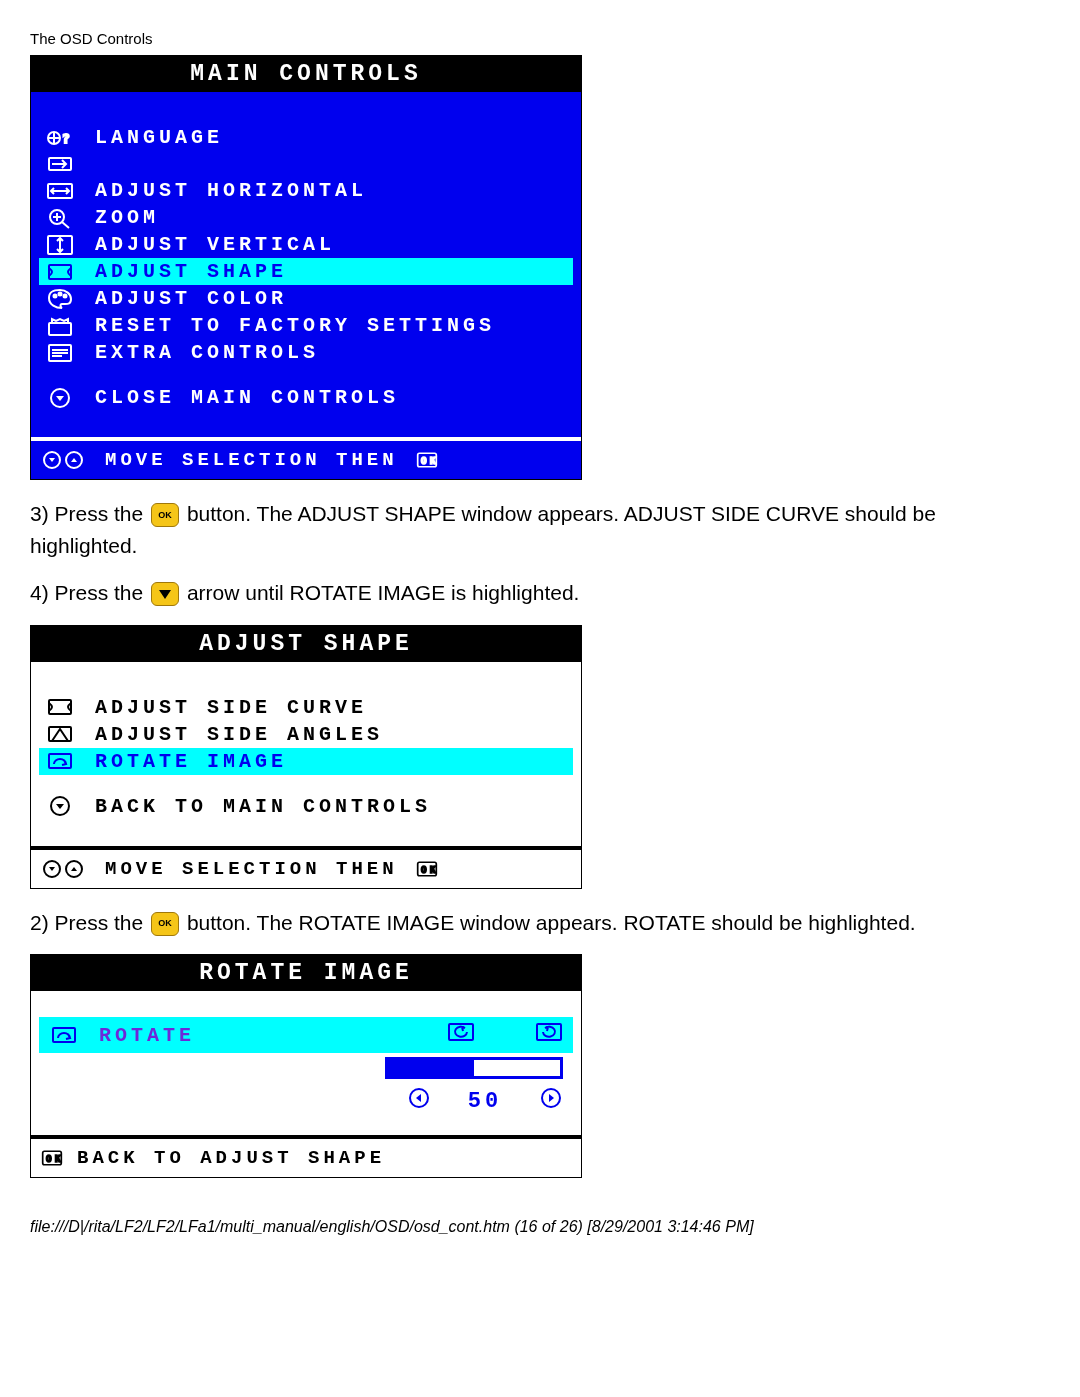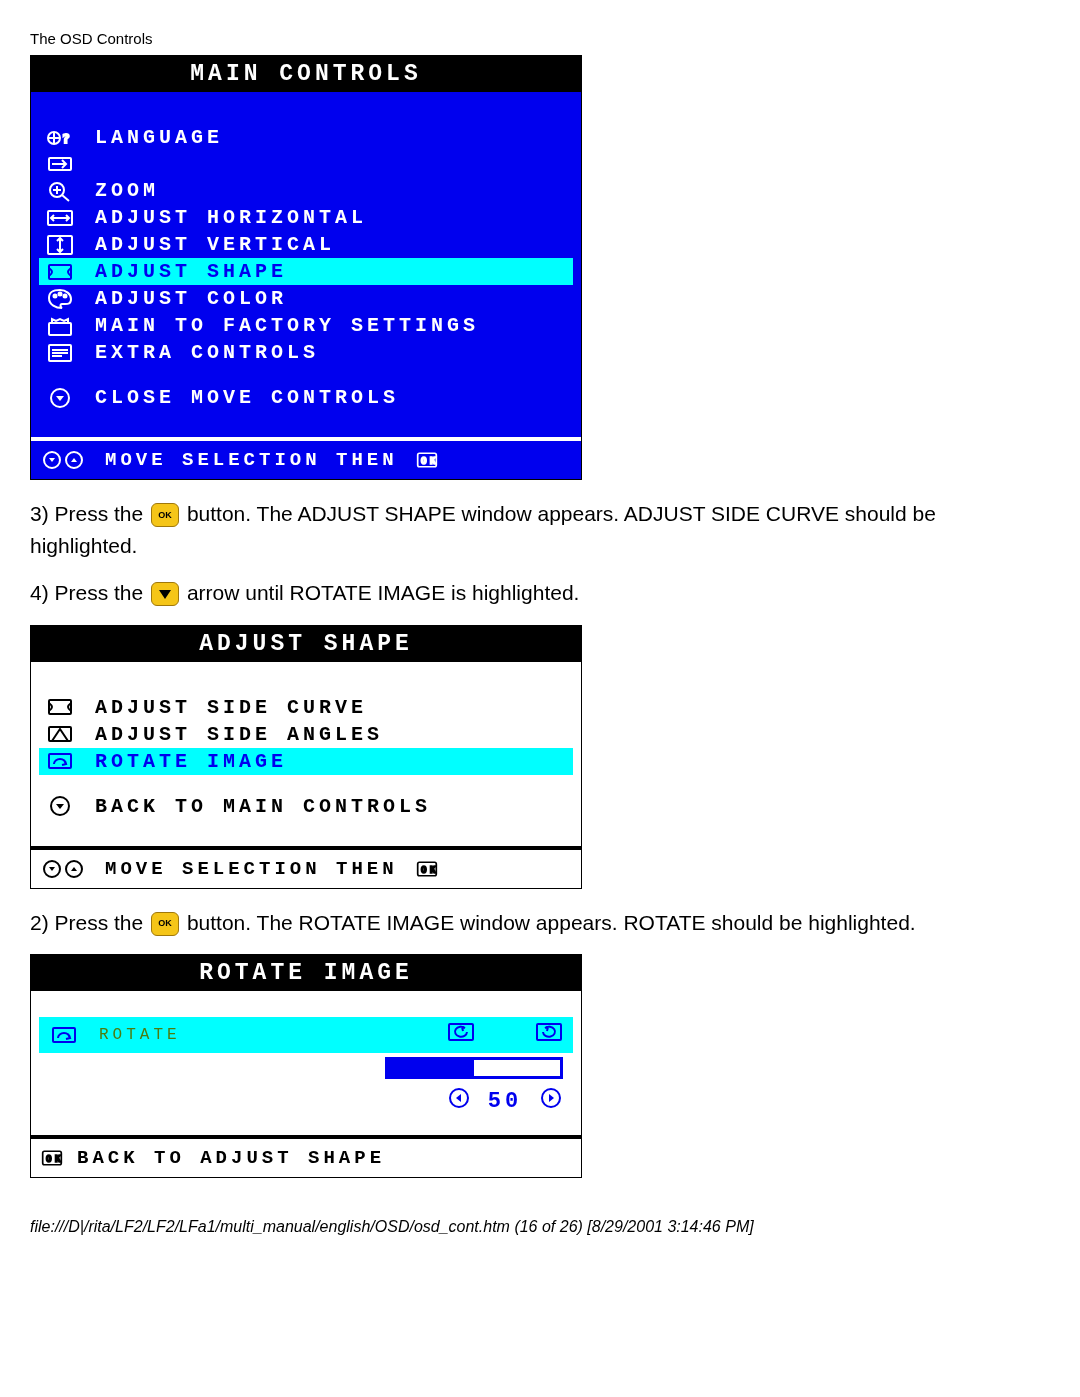--- a/index.html
+++ b/index.html
@@ -147,21 +147,21 @@
     position: absolute;
     left: 0; top: 0; bottom: 0;
     width: 50%;
     background: #0000ee;
   }
   .rotate-val-row {
     display: flex;
     align-items: center;
     justify-content: flex-end;
     padding: 4px 10px 12px 10px;
-    gap: 12px;
+    gap: 32px;
     color: #0000ee;
   }
   .rotate-val-row svg { width: 24px; height: 22px; }
   .rotate-val {
     font-family: 'Courier New', monospace;
     font-weight: bold;
     font-size: 22px;
     letter-spacing: 4px;
     color: #0000ee;
     min-width: 44px;
@@ -196,34 +196,34 @@
       <span class="osd-icon">
         <svg viewBox="0 0 28 22" fill="none" stroke="#fff" stroke-width="2">
             <rect x="3" y="5" width="22" height="12" rx="1"></rect>
             <path d="M6 11h14m-4-4l4 4-4 4"></path>
           </svg>
       </span>
     </div>
     <div class="osd-row">
       <span class="osd-icon">
         <svg viewBox="0 0 28 22" fill="none" stroke="#fff" stroke-width="2">
+            <rect x="2" y="4" width="24" height="14" rx="1"></rect>
+            <path d="M6 11h16M8 8l-3 3 3 3M20 8l3 3-3 3"></path>
+          </svg>
+      </span>
+      <span>ADJUST HORIZONTAL</span>
+    </div>
+    <div class="osd-row">
+      <span class="osd-icon">
+        <svg viewBox="0 0 28 22" fill="none" stroke="#fff" stroke-width="2">
             <circle cx="11" cy="10" r="7"></circle>
             <path d="M16 15l7 6M11 6v8M7 10h8"></path>
           </svg>
       </span>
       <span>ZOOM</span>
-    </div>
-    <div class="osd-row">
-      <span class="osd-icon">
-        <svg viewBox="0 0 28 22" fill="none" stroke="#fff" stroke-width="2">
-            <rect x="2" y="4" width="24" height="14" rx="1"></rect>
-            <path d="M6 11h16M8 8l-3 3 3 3M20 8l3 3-3 3"></path>
-          </svg>
-      </span>
-      <span>ADJUST HORIZONTAL</span>
     </div>
     <div class="osd-row">
       <span class="osd-icon">
         <svg viewBox="0 0 28 22" fill="none" stroke="#fff" stroke-width="2">
             <rect x="2" y="2" width="24" height="18" rx="1"></rect>
             <path d="M14 5v12M11 7l3-3 3 3M11 15l3 3 3-3"></path>
           </svg>
       </span>
       <span>ADJUST VERTICAL</span>
     </div>
@@ -247,40 +247,40 @@
       </span>
       <span>ADJUST COLOR</span>
     </div>
     <div class="osd-row">
       <span class="osd-icon">
         <svg viewBox="0 0 28 22" fill="none" stroke="#fff" stroke-width="2">
             <rect x="3" y="8" width="22" height="12" rx="1"></rect>
             <path d="M6 8V4l4 2 4-2 4 2 4-2v4"></path>
           </svg>
       </span>
-      <span>MAIN TO FACTORY SETTINGS</span>
+      <span>RESET TO FACTORY SETTINGS</span>
     </div>
     <div class="osd-row">
       <span class="osd-icon">
         <svg viewBox="0 0 28 22" fill="none" stroke="#fff" stroke-width="2">
             <rect x="3" y="3" width="22" height="16" rx="1"></rect>
             <path d="M6 8h16M6 11h16M6 14h10"></path>
           </svg>
       </span>
       <span>EXTRA CONTROLS</span>
     </div>
     <div class="osd-gap"></div>
     <div class="osd-row">
       <span class="osd-icon">
         <svg viewBox="0 0 28 22" fill="none" stroke="#fff" stroke-width="2">
             <circle cx="14" cy="11" r="9"></circle>
             <path d="M10 9l4 5 4-5" fill="#fff" stroke="none"></path>
           </svg>
       </span>
-      <span>CLOSE MOVE CONTROLS</span>
+      <span>CLOSE MAIN CONTROLS</span>
     </div>
     <div class="osd-gap"></div>
   </div>
   <div class="divider"></div>
   <div class="osd-footer blue">
     <span class="footer-icons">
       <svg viewBox="0 0 22 20" fill="none" stroke="#fff" stroke-width="2">
           <circle cx="11" cy="10" r="8"></circle>
           <path d="M8 8l3 4 3-4" fill="#fff" stroke="none"></path>
         </svg>
@@ -386,21 +386,21 @@
   <div class="osd-header">ROTATE IMAGE</div>
   <div class="osd-body white" style="padding-top:8px;">
     <div class="osd-gap"></div>
     <div class="rotate-row highlight-white" style="background:#00ffff;">
       <span class="osd-icon">
         <svg viewBox="0 0 28 22" fill="none" stroke="#0000ee" stroke-width="2">
             <rect x="3" y="4" width="22" height="14" rx="1"></rect>
             <path d="M8 14a6 5 0 0 1 12 0M18 10l2 4-4 1"></path>
           </svg>
       </span>
-      <span style="font-family:'Courier New',monospace;font-weight:normal;font-size:16px;letter-spacing:4px;color:#4d7c0f;">ROTATE</span>
+      <span style="font-family:'Courier New',monospace;font-weight:bold;font-size:20px;letter-spacing:4px;color:#6d28d9;">ROTATE</span>
       <span class="rotate-right">
         <span>
           <svg viewBox="0 0 28 22" fill="none" stroke="#0000ee" stroke-width="2">
               <rect x="2" y="3" width="24" height="16" rx="1"></rect>
               <path d="M18 7a6 5 0 1 0 2 4M18 7l-3-1 1 4"></path>
             </svg>
         </span>
         <span>
           <svg viewBox="0 0 28 22" fill="none" stroke="#0000ee" stroke-width="2">
               <rect x="2" y="3" width="24" height="16" rx="1"></rect>

